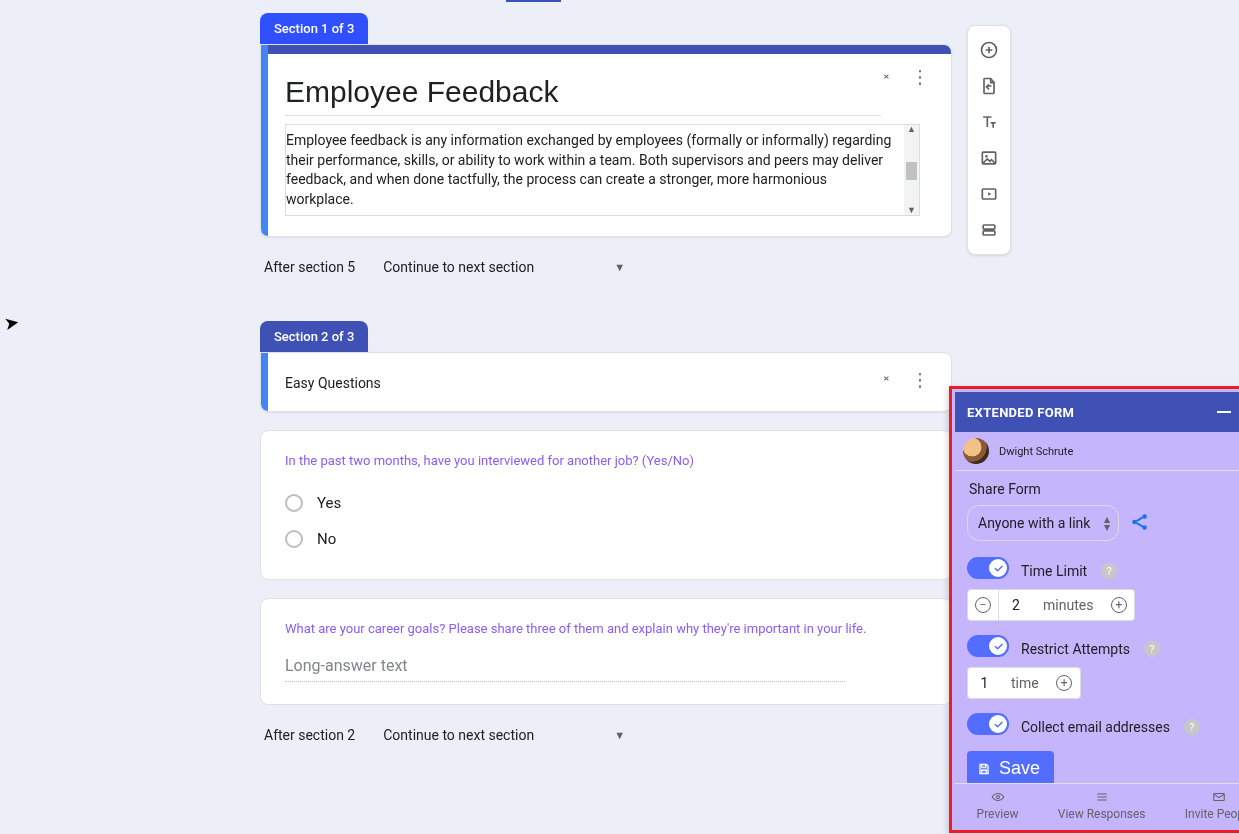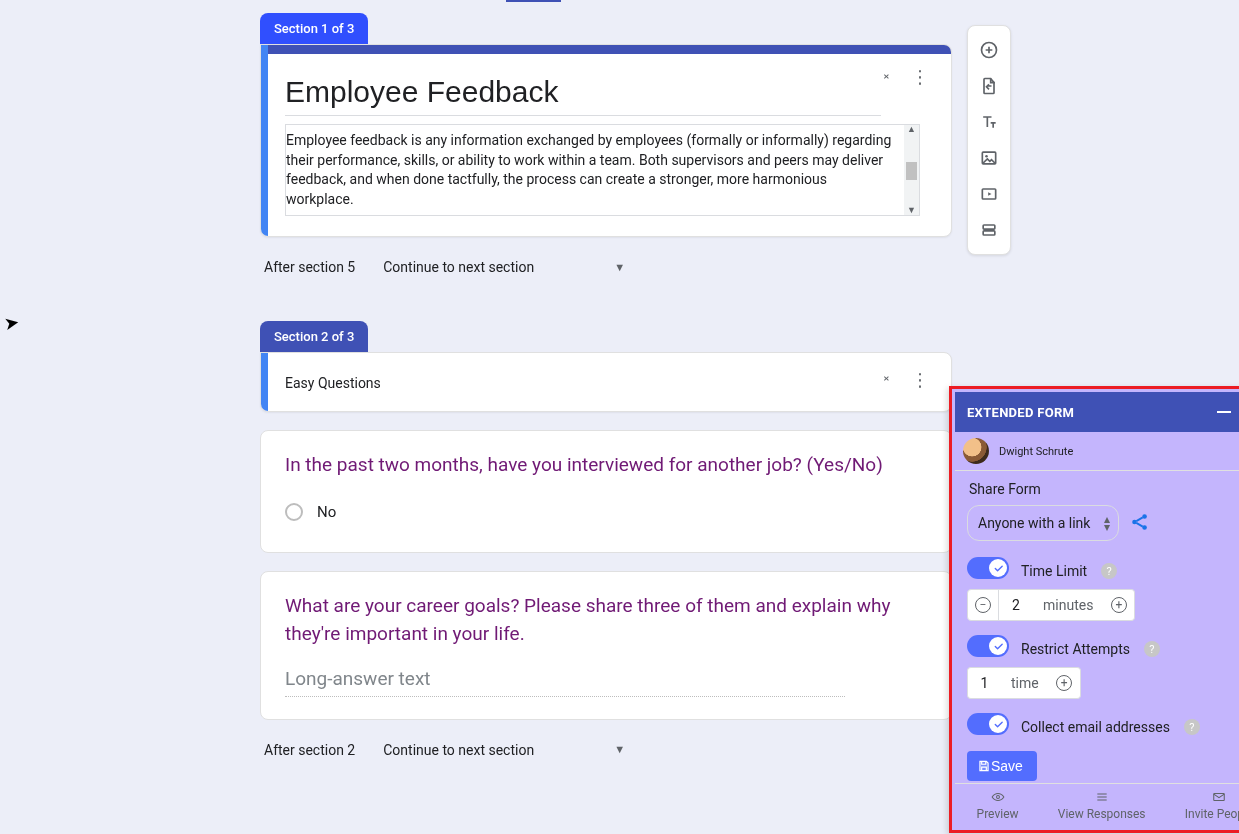--- a/index.html
+++ b/index.html
@@ -108,29 +108,29 @@
     font-size:30px; font-weight:400; margin:0 0 10px 0;
   }
   .section2-sub { font-size:14px; color:#202124; }
 
   
   .qcard {
     background:#fff; border:1px solid #e0e0e0; border-radius:8px;
     margin-top:18px;
     padding:20px 24px 22px 24px;
   }
-  .qtext { font-size:19px; color:#701a75; margin-bottom:14px; line-height:1.5; }
+  .qtext { font-size:13px; color:#8b5cf6; margin-bottom:14px; line-height:1.5; }
   .option-row { display:flex; align-items:center; gap:14px; padding:9px 0; font-size:15px; }
   .radio {
     width:18px; height:18px; border:2px solid #bdbdbd; border-radius:50%;
     display:inline-block;
   }
   .long-answer {
     margin-top:14px; border-bottom:1px dotted #bdbdbd; padding:4px 0 6px 0;
-    color:#80868b; font-size:19px; width:560px;
+    color:#80868b; font-size:16px; width:560px;
   }
 
   
   .side-toolbar {
     position:absolute; left:967px; top:22px;
     width:44px;
     background:#fff;
     border:1px solid #e0e0e0;
     border-radius:8px;
     box-shadow:0 1px 3px rgba(0,0,0,.1);
@@ -211,22 +211,22 @@
   .stepper-val { width:34px; color:#202124; border-left:none; border-right:none; }
   .stepper-unit { padding:0 10px; border-left:none; border-right:none; }
   .stepper-btn.right { border-left:none; }
   .stepper-btn.left { }
   .minus-circle, .plus-circle {
     width:16px; height:16px; border-radius:50%; border:1.5px solid #5f6368;
     display:inline-flex; align-items:center; justify-content:center; font-size:12px; line-height:1;
   }
 
   .save-btn {
-    display:inline-flex; align-items:center; 
-    background:#536dfe; color:#fff; font-size:14px; font-weight:500;
+    display:inline-flex; align-items:center; gap:8px;
+    background:#536dfe; color:#fff; font-size:18px; font-weight:500;
     border:none; border-radius:4px; padding:7px 14px 7px 10px; cursor:pointer;
     margin-top:6px;
   }
   .save-btn svg { width:14px; height:14px; fill:#fff; }
 
   .panel-footer {
     border-top:1px solid #e0e0e0;
     display:flex; justify-content:space-around; align-items:flex-start;
     padding:6px 2px 6px 2px;
     font-size:12px; color:#5f6368;
@@ -331,20 +331,24 @@
           <span class="kebab-icon">⋮</span>
         </div>
         <div class="card-inner">
           <div class="section2-sub">Easy Questions</div>
         </div>
       </div>
 
       
       <div class="qcard">
         <div class="qtext">In the past two months, have you interviewed for another job? (Yes/No)</div>
+        <div class="option-row">
+          <span class="radio"></span>
+          <span>Yes</span>
+        </div>
         <div class="option-row">
           <span class="radio"></span>
           <span>No</span>
         </div>
       </div>
 
       
       <div class="qcard">
         <div class="qtext">What are your career goals? Please share three of them and explain why they're important in your life.</div>
         <div class="long-answer">Long-answer text</div>

